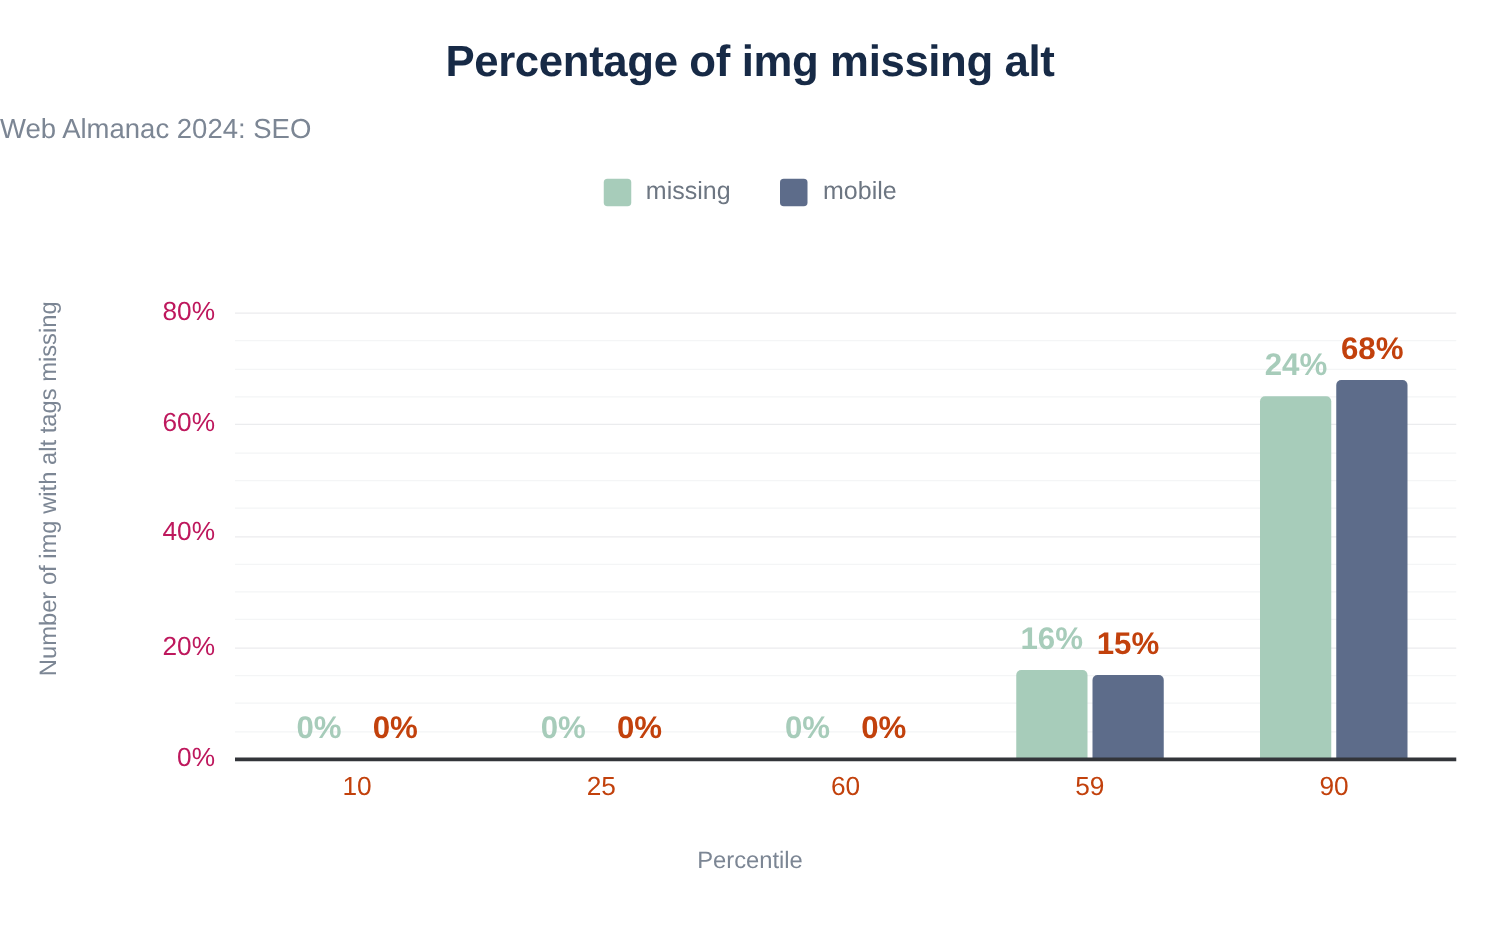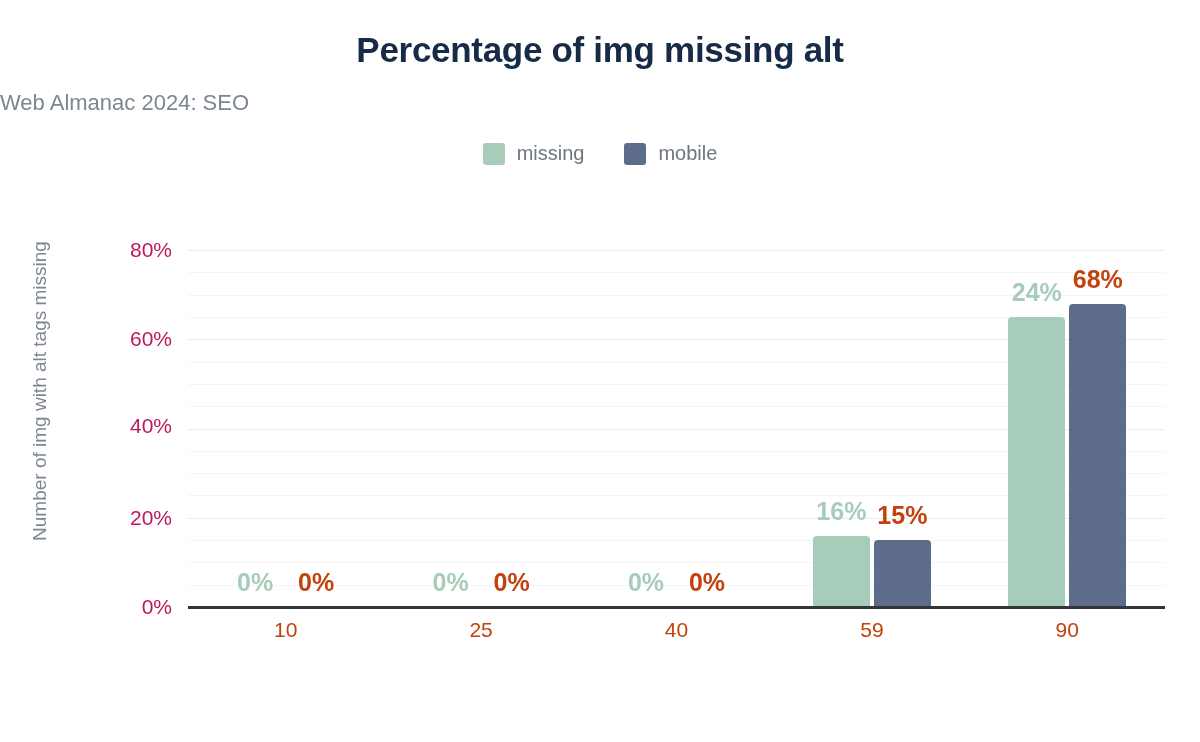--- a/index.html
+++ b/index.html
@@ -237,19 +237,20 @@
         <div class="bar mobile" style="left: 881.3px; width: 57px; height: 303.45px; background: rgb(93, 108, 138);"></div>
         <div class="bar-value mobile" style="left: 909.8px; top: 14.55px;">68%</div>
       </div>
   </div>
 
   <div class="axis-baseline"></div>
 
   <div class="x-ticks" id="x-ticks">
       <div class="x-tick" style="left: 97.7px;">10</div>
       <div class="x-tick" style="left: 293.1px;">25</div>
-      <div class="x-tick" style="left: 488.5px;">40</div>
+      <div class="x-tick" style="left: 488.5px;">60</div>
       <div class="x-tick" style="left: 683.9px;">59</div>
       <div class="x-tick" style="left: 879.3px;">90</div>
     </div>
 
+  <div class="x-axis-title">Percentile</div>
 
 </div>
 
 </body></html>

